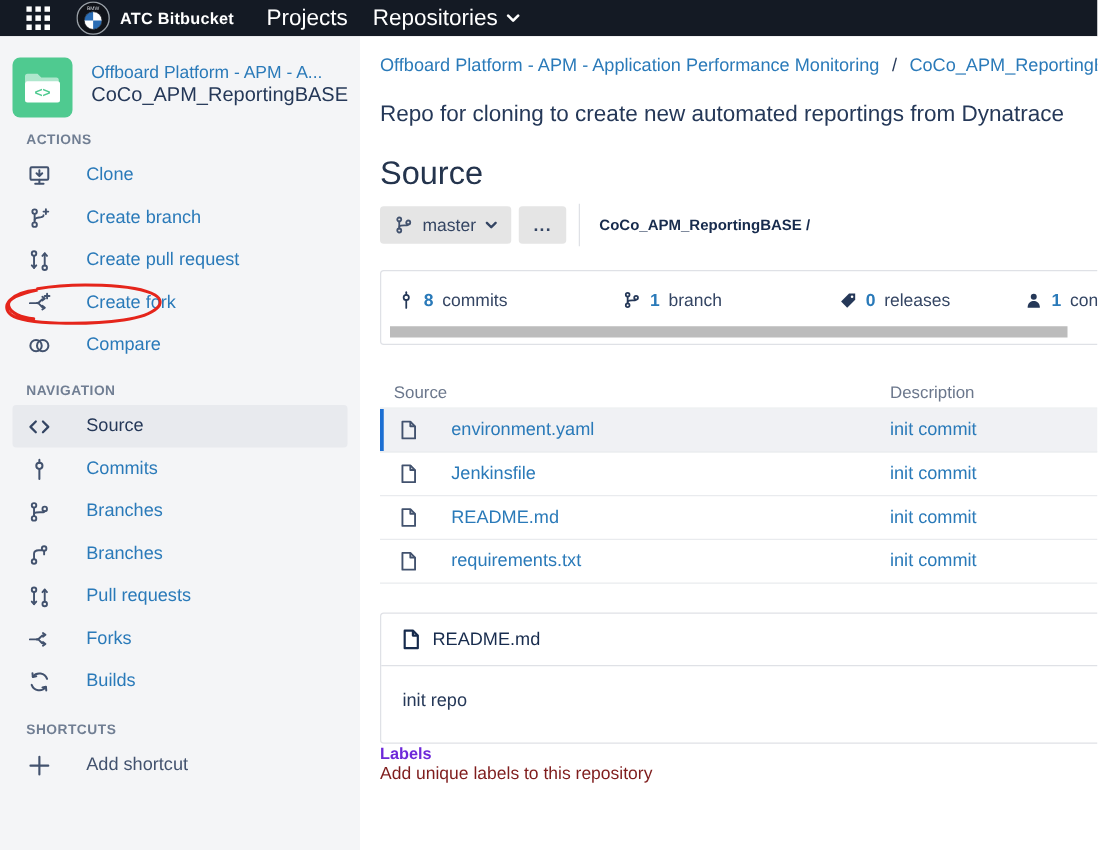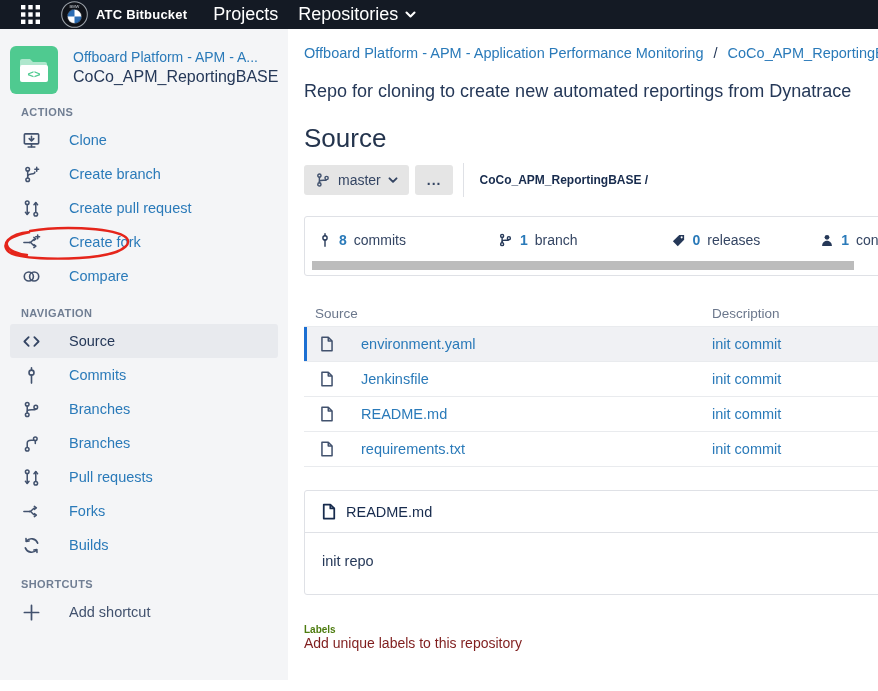--- a/index.html
+++ b/index.html
@@ -97,21 +97,21 @@
   .ft-name { width:408px; padding-left:16px; display:flex; align-items:center; gap:27px; flex-shrink:0; }
   .ft-name .ic { display:flex; }
 
   .readme-box { margin-top:23px; width:960px; border:1px solid #dfe1e6; border-radius:3px; }
   .readme-head {
     display:flex; align-items:center; gap:10px; padding:12px 17px;
     border-bottom:1px solid #dfe1e6; font-size:14.5px; color:#172b4d;
   }
   .readme-body { padding:20px 17px 25px; font-size:14.5px; color:#253858; }
 
-  .labels-title { margin-top:29px; font-size:10px; font-weight:700; color:#4d7c0f; }
+  .labels-title { font-size:13px; font-weight:700; color:#6d28d9; }
   .labels-placeholder { margin-top:0; font-size:14px; color:#7f1d1d; }
 
   svg { display:block; }
 </style>
 </head>
 <body>
 
 <div class="topbar">
   <span class="grid-btn">
     <svg width="19" height="19" viewBox="0 0 19 19">

